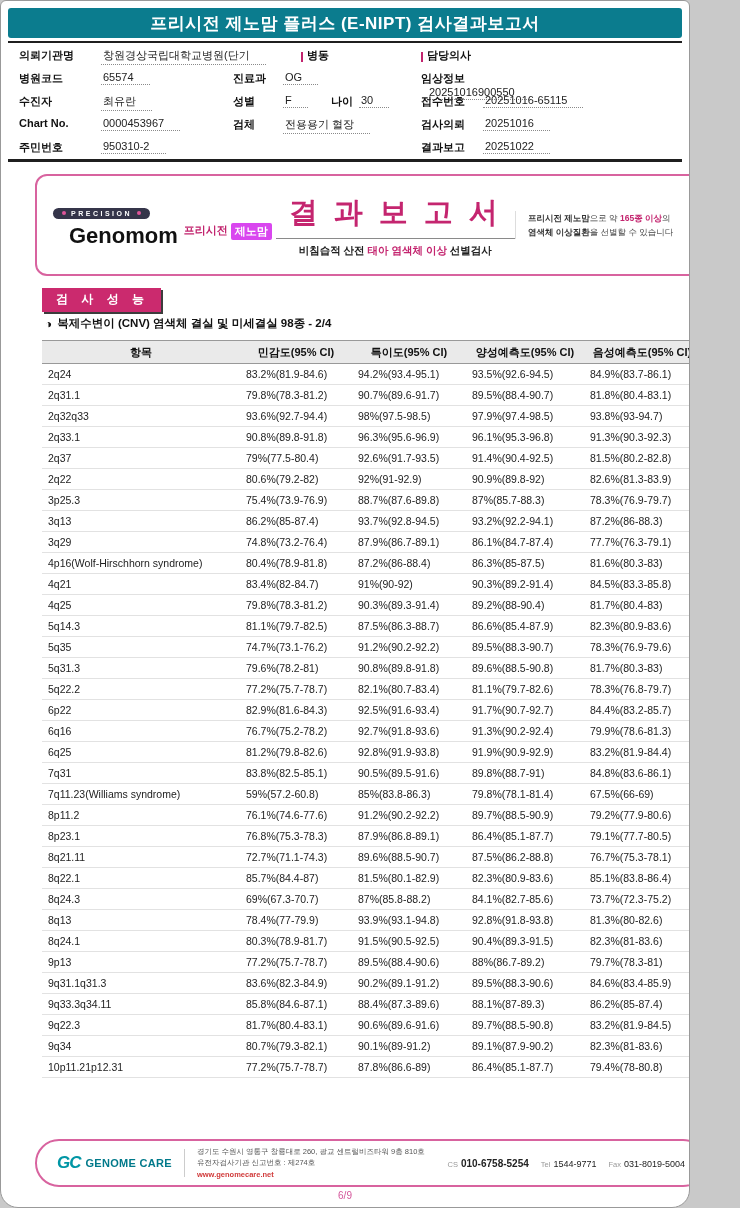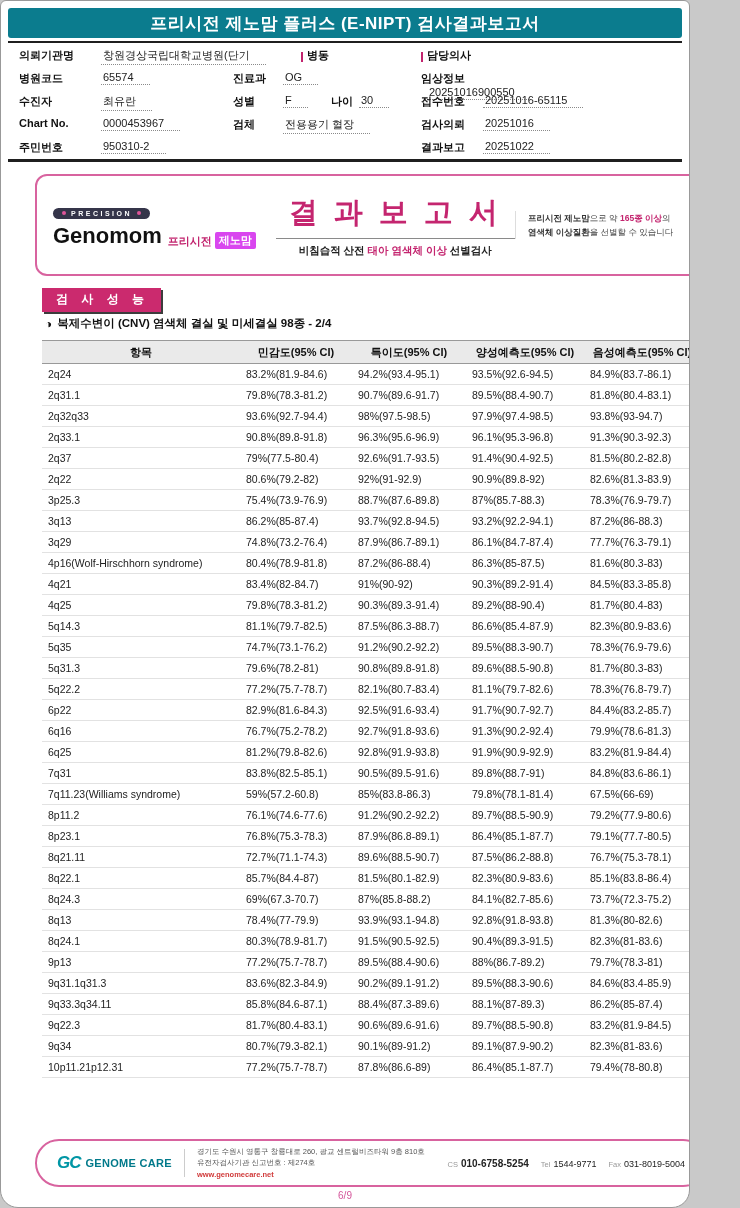--- a/index.html
+++ b/index.html
@@ -30,21 +30,21 @@
 
   
   .banner-box { position:absolute; top:173px; left:34px; width:672px; height:102px;
                 border:2px solid #d8639f; border-radius:12px; background:#fff;
                 display:flex; align-items:center; padding:0 16px; }
   .brand { width:228px; }
   .precision-pill { display:inline-flex; align-items:center; gap:5px; background:#35354a;
                     color:#fff; border-radius:8px; padding:2px 9px; font-size:7px;
                     letter-spacing:2.5px; font-weight:bold; }
   .pill-dot { width:4px; height:4px; border-radius:50%; background:#e0559a; }
-  .brand-row { margin-top:4px; display:flex; align-items:flex-end; gap:6px; }
+  .brand-row { margin-top:4px; display:flex; align-items:flex-start; gap:6px;margin-left:16px; }
   .genomom { font-size:22px; font-weight:800; color:#111; }
   .brand-kr1 { font-size:11px; font-weight:bold; color:#c2246e; }
   .brand-kr2 { font-size:11px; font-weight:bold; color:#fff; background:#d946ef;
                padding:1px 4px; border-radius:2px; margin-left:-3px; }
   .banner-center { width:245px; text-align:center; }
   .banner-title { font-size:29px; font-weight:900; color:#c4256f; letter-spacing:4px;
                   padding-bottom:5px; border-bottom:1.5px solid #8a8a8a; white-space:nowrap; }
   .banner-subtitle { margin-top:5px; font-size:10.5px; color:#222; font-weight:bold; }
   .banner-subtitle .mag { color:#c4256f; }
   .banner-promo { margin-left:auto; width:178px; border-left:1px solid #ddd; padding-left:12px;

